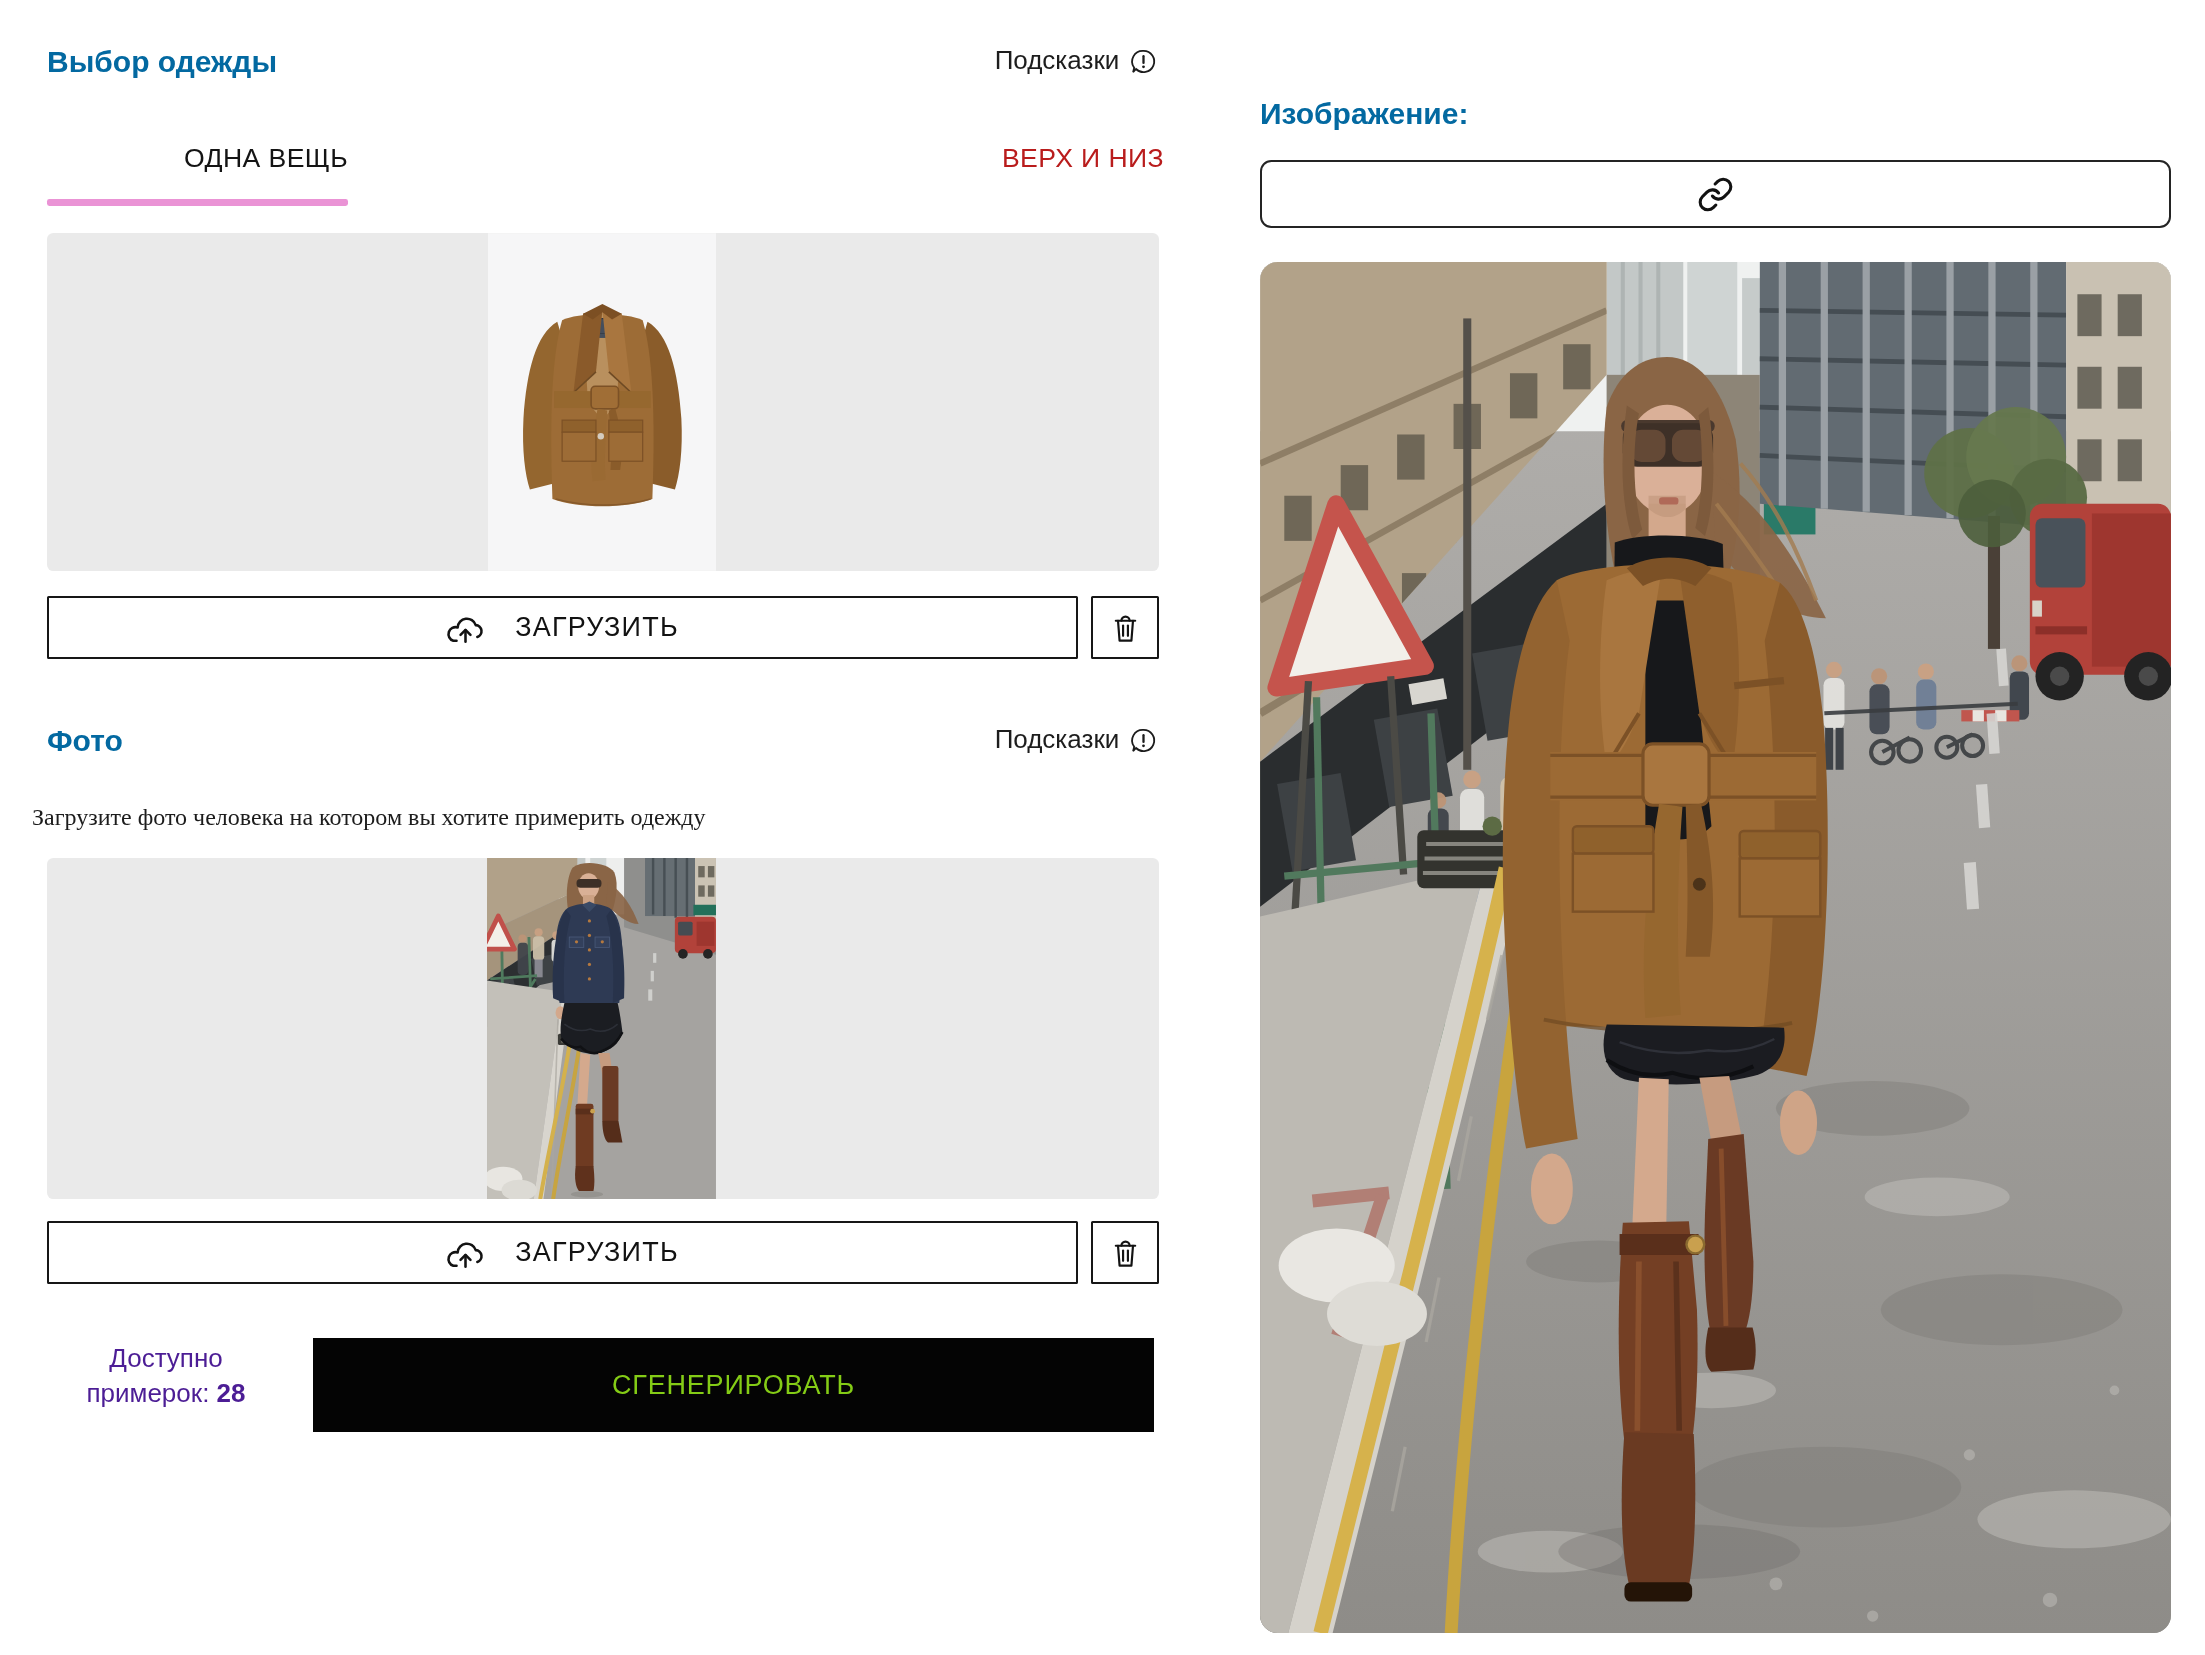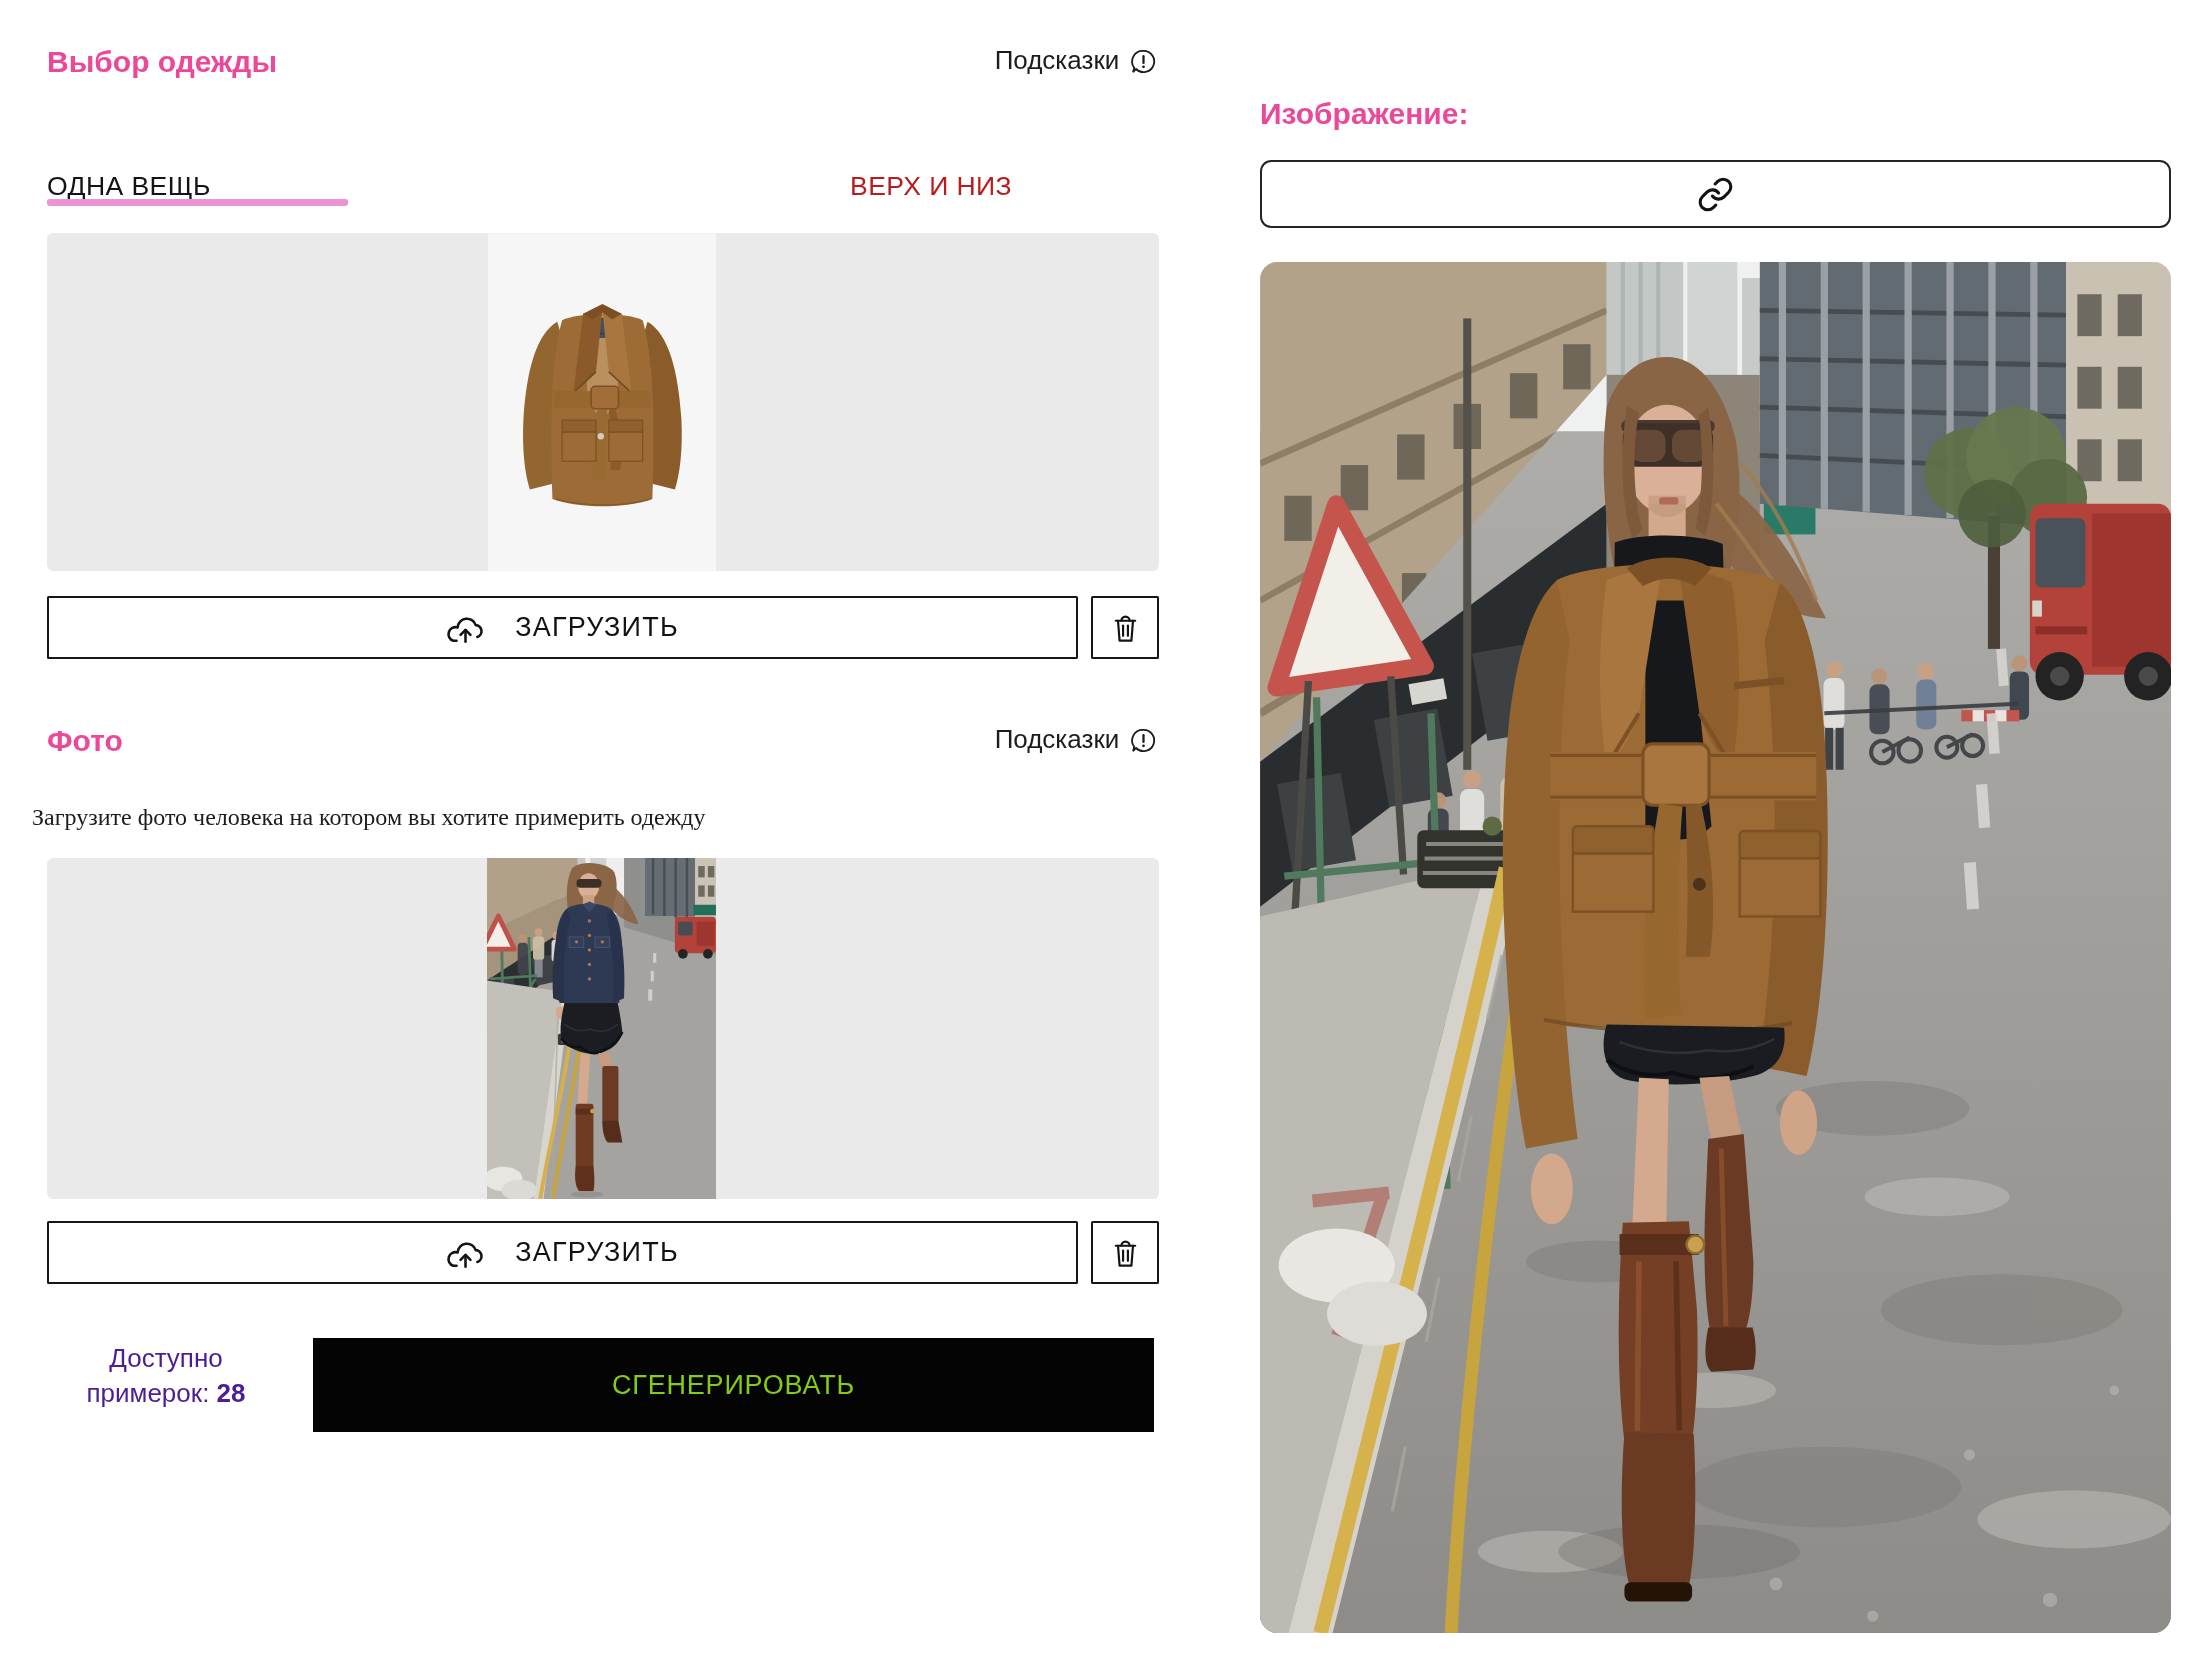--- a/index.html
+++ b/index.html
@@ -1,21 +1,21 @@
 <!DOCTYPE html>
 <html lang="ru" style="font-size:13px"><head>
 <meta charset="utf-8">
 <style>
   html,body{margin:0;padding:0;background:#ffffff;}
   body{width:2205px;height:1656px;position:relative;font-family:"Liberation Sans",sans-serif;color:#171717;}
   .abs{position:absolute;}
-  .h1{font-size:30px;font-weight:bold;color:#ec4899;}
+  .h1{font-size:30px;font-weight:bold;color:#0369a1;}
   .hints{display:flex;align-items:flex-end;gap:9.7px;font-size:26px;color:#1d1d1d;cursor:pointer;}
   .hints svg{display:block;}
-  .tab{font-size:26.6px;letter-spacing:0.4px;text-align:left;margin-top:28px;}
+  .tab{font-size:26.6px;letter-spacing:0.4px;text-align:right;}
   .tab.active{color:#141414;}
   .tab.inactive{color:#b91c1c;}
   .tab-underline{background:#ea93d5;border-radius:2.4px;}
   .preview{background:#eaeaea;border-radius:6.4px;overflow:hidden;}
   .thumb{position:absolute;top:0;height:100%;}
   .btn-upload{display:flex;align-items:center;justify-content:center;gap:30px;
     background:#fff;border:2.4px solid #161616;box-sizing:border-box;
     font-size:27px;letter-spacing:1.2px;color:#121212;cursor:pointer;border-radius:1.6px;}
   .btn-square{display:flex;align-items:center;justify-content:center;background:#fff;
     border:2.4px solid #161616;box-sizing:border-box;cursor:pointer;border-radius:1.6px;}

